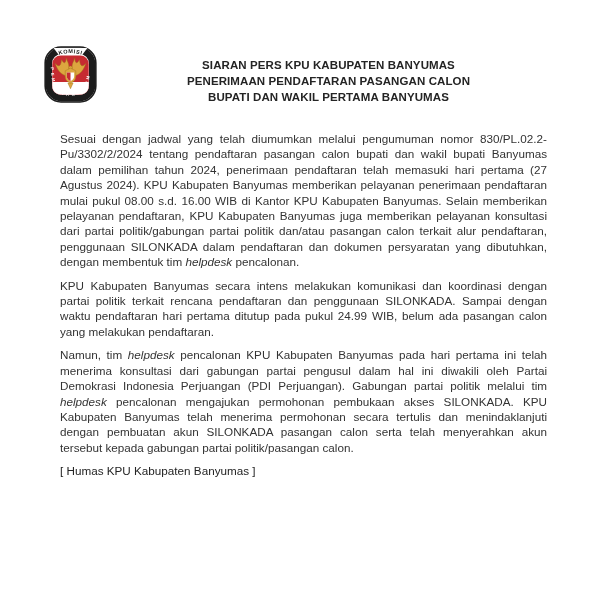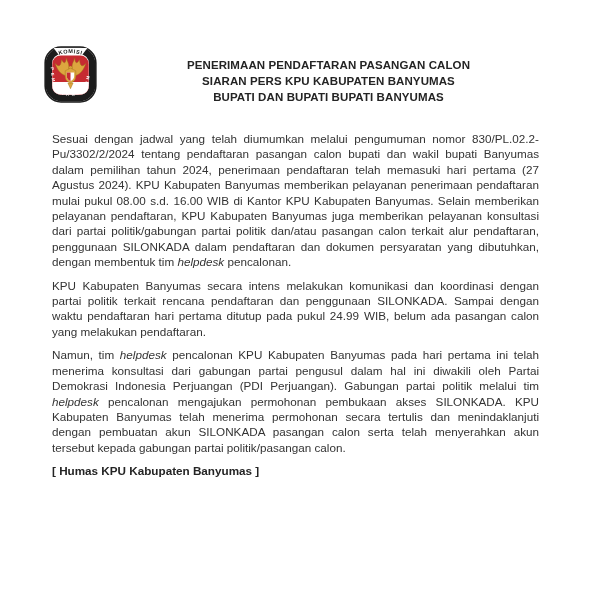--- a/index.html
+++ b/index.html
@@ -36,35 +36,35 @@
     padding-top: 11px;
     font-weight: bold;
     font-size: 11.5px;
     line-height: 16px;
     color: #242424;
     letter-spacing: 0.1px;
   }
   .doc-body {
     position: absolute;
     top: 131px;
-    left: 52px;
+    left: 60px;
     width: 487px;
     font-size: 11.7px;
     line-height: 15.4px;
     text-align: justify;
     color: #333333;
   }
   .doc-body p {
     margin: 0 0 8px 0;
   }
   .doc-body p em {
     font-style: italic;
   }
   .signature {
-    font-weight: bold;
+    font-weight: normal;
     color: #242424;
     text-align: left;
   }
 </style>
 </head>
 <body>
 
 <div class="page">
 
   <div class="header">
@@ -100,23 +100,23 @@
           <path d="M 45,70 L 50,81 L 55,70 Z" fill="#dda63f" stroke="#9a7518" stroke-width="0.8"></path>
           <circle cx="50" cy="41" r="3.2" fill="#dda63f" stroke="#9a7518" stroke-width="0.6"></circle>
           <path d="M 50,42 L 60,47 V 58 Q 60,67 50,70 Q 40,67 40,58 V 47 Z" fill="#dda63f" stroke="#9a7518" stroke-width="0.8"></path>
           <path d="M 43,50 H 57 V 57 Q 57,64 50,66.5 Q 43,64 43,57 Z" fill="#ffffff"></path>
           <path d="M 43,50 H 50 V 66.5 Q 43,64 43,57 Z" fill="#c62b31"></path>
         </g>
       </svg>
     </div>
 
     <div class="titles">
+      <div>SIARAN PERS KPU KABUPATEN BANYUMAS</div>
       <div>PENERIMAAN PENDAFTARAN PASANGAN CALON</div>
-      <div>SIARAN PERS KPU KABUPATEN BANYUMAS</div>
-      <div>BUPATI DAN BUPATI BUPATI BANYUMAS</div>
+      <div>BUPATI DAN WAKIL PERTAMA BANYUMAS</div>
     </div>
   </div>
 
   <div class="doc-body">
     <p><span>Sesuai dengan jadwal yang telah diumumkan melalui pengumuman nomor 830/PL.02.2-Pu/3302/2/2024 tentang pendaftaran pasangan calon bupati dan wakil bupati Banyumas dalam pemilihan tahun 2024, penerimaan pendaftaran telah memasuki hari pertama (27 Agustus 2024). KPU Kabupaten Banyumas memberikan pelayanan penerimaan pendaftaran mulai pukul 08.00 s.d. 16.00 WIB di Kantor KPU Kabupaten Banyumas. Selain memberikan pelayanan pendaftaran, KPU Kabupaten Banyumas juga memberikan pelayanan konsultasi dari partai politik/gabungan partai politik dan/atau pasangan calon terkait alur pendaftaran, penggunaan SILONKADA dalam pendaftaran dan dokumen persyaratan yang dibutuhkan, dengan membentuk tim </span><em>helpdesk</em><span> pencalonan.</span></p>
     <p><span>KPU Kabupaten Banyumas secara intens melakukan komunikasi dan koordinasi dengan partai politik terkait rencana pendaftaran dan penggunaan SILONKADA. Sampai dengan waktu pendaftaran hari pertama ditutup pada pukul 24.99 WIB, belum ada pasangan calon yang melakukan pendaftaran.</span></p>
     <p><span>Namun, tim </span><em>helpdesk</em><span> pencalonan KPU Kabupaten Banyumas pada hari pertama ini telah menerima konsultasi dari gabungan partai pengusul dalam hal ini diwakili oleh Partai Demokrasi Indonesia Perjuangan (PDI Perjuangan). Gabungan partai politik melalui tim </span><em>helpdesk</em><span> pencalonan mengajukan permohonan pembukaan akses SILONKADA. KPU Kabupaten Banyumas telah menerima permohonan secara tertulis dan menindaklanjuti dengan pembuatan akun SILONKADA pasangan calon serta telah menyerahkan akun tersebut kepada gabungan partai politik/pasangan calon.</span></p>
     <p class="signature">[ Humas KPU Kabupaten Banyumas ]</p>
   </div>
 

